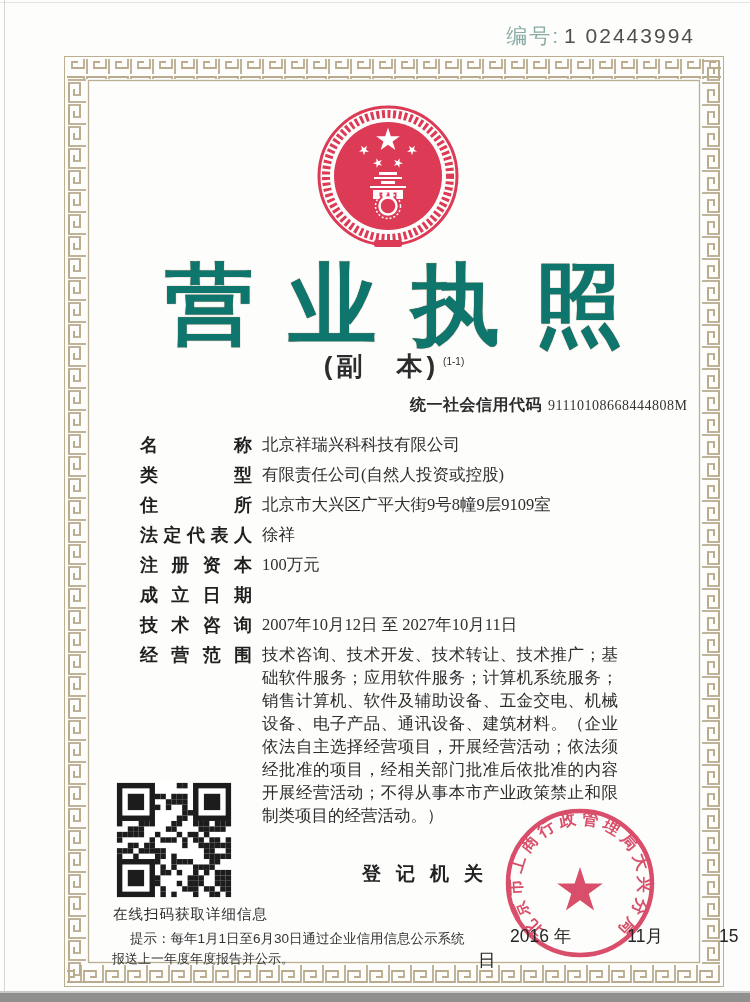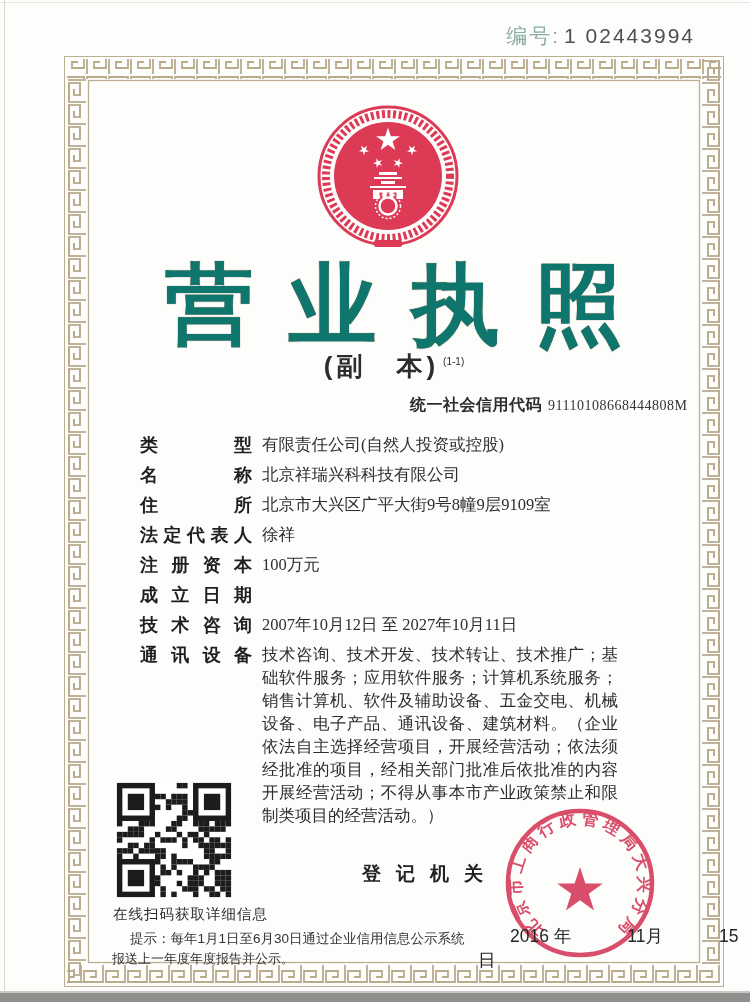--- a/index.html
+++ b/index.html
@@ -110,48 +110,48 @@
     <circle cx="0" cy="30" r="12.5" fill="none" stroke="#ffffff" stroke-width="1.5" stroke-dasharray="2 2"></circle>
   </svg>
 
   <div class="doc-title">营业执照</div>
   <div class="subtitle"><span>(副　本)</span><sup>(1-1)</sup></div>
 
   <div class="credit"><span class="clbl">统一社会信用代码</span><span class="cval">91110108668444808M</span></div>
 
   <div class="fields">
     <div class="frow">
+      <div class="flabel">名称</div>
+      <div class="fvalue">北京祥瑞兴科科技有限公司</div>
+    </div>
+    <div class="frow">
       <div class="flabel">类型</div>
       <div class="fvalue">有限责任公司(自然人投资或控股)</div>
     </div>
     <div class="frow">
-      <div class="flabel">名称</div>
-      <div class="fvalue">北京祥瑞兴科科技有限公司</div>
-    </div>
-    <div class="frow">
       <div class="flabel">住所</div>
       <div class="fvalue">北京市大兴区广平大街9号8幢9层9109室</div>
     </div>
     <div class="frow">
       <div class="flabel">法定代表人</div>
       <div class="fvalue">徐祥</div>
     </div>
     <div class="frow">
       <div class="flabel">注册资本</div>
       <div class="fvalue">100万元</div>
     </div>
     <div class="frow">
       <div class="flabel">成立日期</div>
     </div>
     <div class="frow">
       <div class="flabel">技术咨询</div>
       <div class="fvalue">2007年10月12日 至 2027年10月11日</div>
     </div>
     <div class="frow scope">
-      <div class="flabel">通讯设备</div>
+      <div class="flabel">经营范围</div>
       <div class="fvalue">技术咨询、技术开发、技术转让、技术推广；基础软件服务；应用软件服务；计算机系统服务；销售计算机、软件及辅助设备、五金交电、机械设备、电子产品、通讯设备、建筑材料。（企业依法自主选择经营项目，开展经营活动；依法须经批准的项目，经相关部门批准后依批准的内容开展经营活动；不得从事本市产业政策禁止和限制类项目的经营活动。）</div>
     </div>
   </div>
 
   <svg class="qr" id="qr" width="116" height="116" viewBox="0 0 128 128">
       <rect width="128" height="128" fill="#ffffff"></rect>
       <rect x="67" y="1" width="6" height="6" fill="#1c1c1c"></rect>
       <rect x="73" y="1" width="6" height="6" fill="#1c1c1c"></rect>
       <rect x="43" y="13" width="6" height="6" fill="#1c1c1c"></rect>
       <rect x="49" y="13" width="6" height="6" fill="#1c1c1c"></rect>

